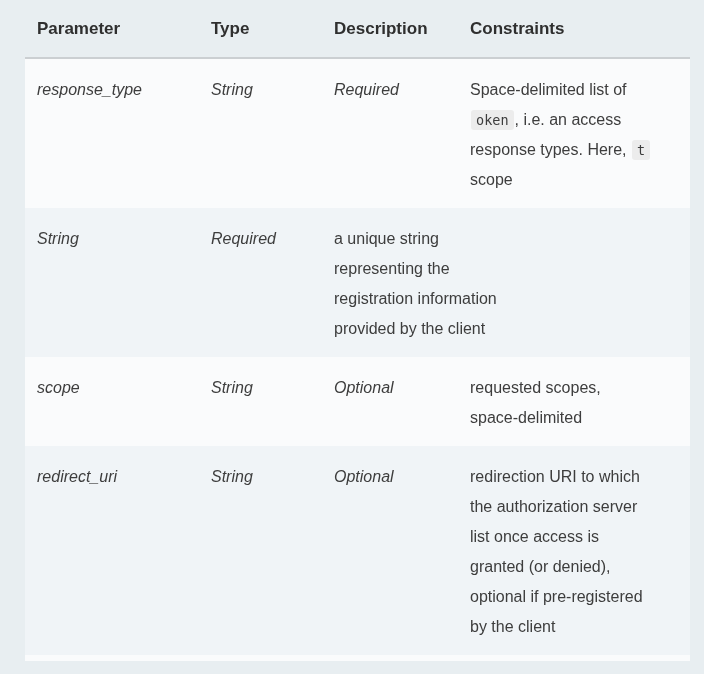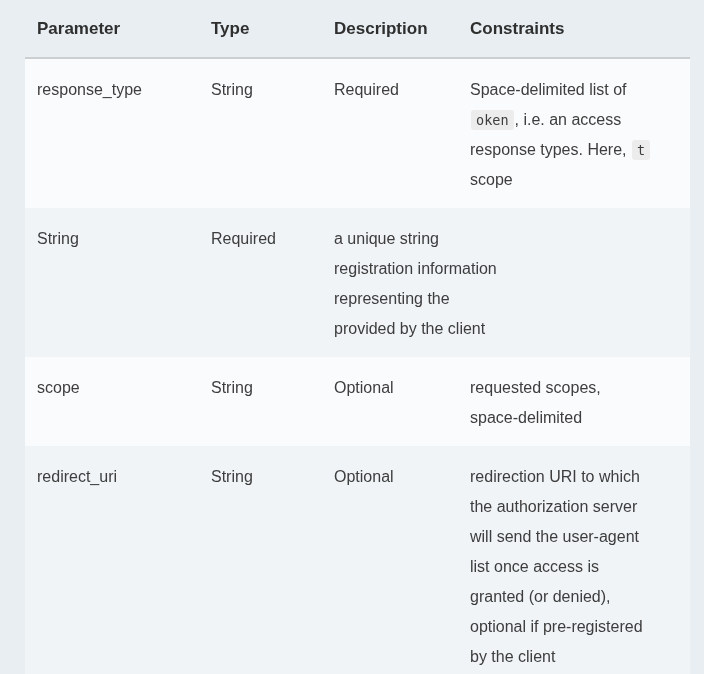--- a/index.html
+++ b/index.html
@@ -41,21 +41,21 @@
     grid-template-columns:174px 123px 136px 232px;
   }
   .tr.light{background:var(--row-light);}
   .tr.tint{background:var(--row-tint);}
   .td{
     padding:16px 12px 13px 12px;
     font-size:16px;
     line-height:30px;
     color:var(--text);
   }
-  .td.single{white-space:nowrap;}
+  .td.single{white-space:nowrap;font-style:italic;}
   .line{
     height:30px;
     white-space:nowrap;
   }
   .chip{
     font-family:"DejaVu Sans Mono",monospace;
     font-size:13.5px;
     background:var(--code-bg);
     color:var(--text);
     border-radius:3px;
@@ -87,42 +87,41 @@
           <div class="line"><code class="chip">oken</code>, i.e. an access</div>
           <div class="line">response types. Here, <code class="chip">t</code></div>
           <div class="line">scope</div>
         </div>
       </div>
       <div class="tr tint">
         <div class="td single">String</div>
         <div class="td single">Required</div>
         <div class="td">
           <div class="line">a unique string</div>
+          <div class="line">representing the</div>
           <div class="line">registration information</div>
-          <div class="line">representing the</div>
           <div class="line">provided by the client</div>
         </div>
       </div>
       <div class="tr light">
         <div class="td single">scope</div>
         <div class="td single">String</div>
         <div class="td single">Optional</div>
         <div class="td">
           <div class="line">requested scopes,</div>
           <div class="line">space-delimited</div>
         </div>
       </div>
       <div class="tr tint">
         <div class="td single">redirect_uri</div>
         <div class="td single">String</div>
         <div class="td single">Optional</div>
         <div class="td">
           <div class="line">redirection URI to which</div>
           <div class="line">the authorization server</div>
-          <div class="line">will send the user-agent</div>
           <div class="line">list once access is</div>
           <div class="line">granted (or denied),</div>
           <div class="line">optional if pre-registered</div>
           <div class="line">by the client</div>
         </div>
       </div>
     </div>
   <div class="sliver"></div>
 </div>
 

